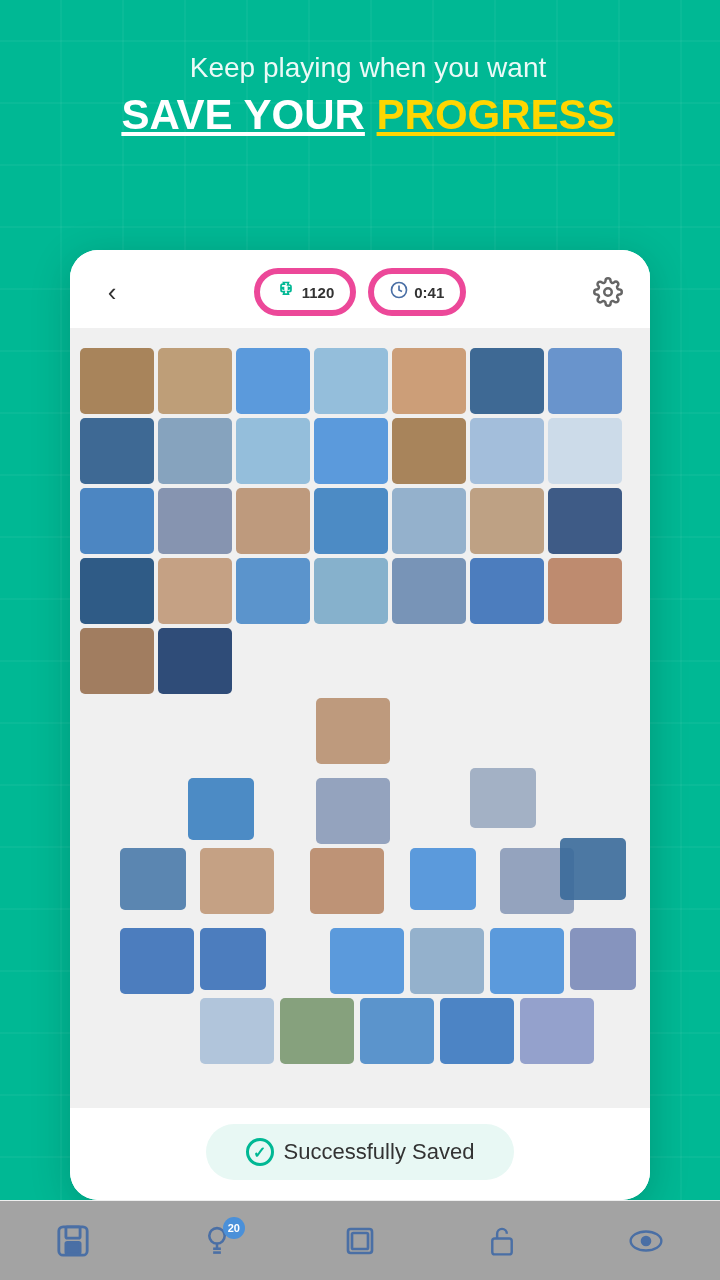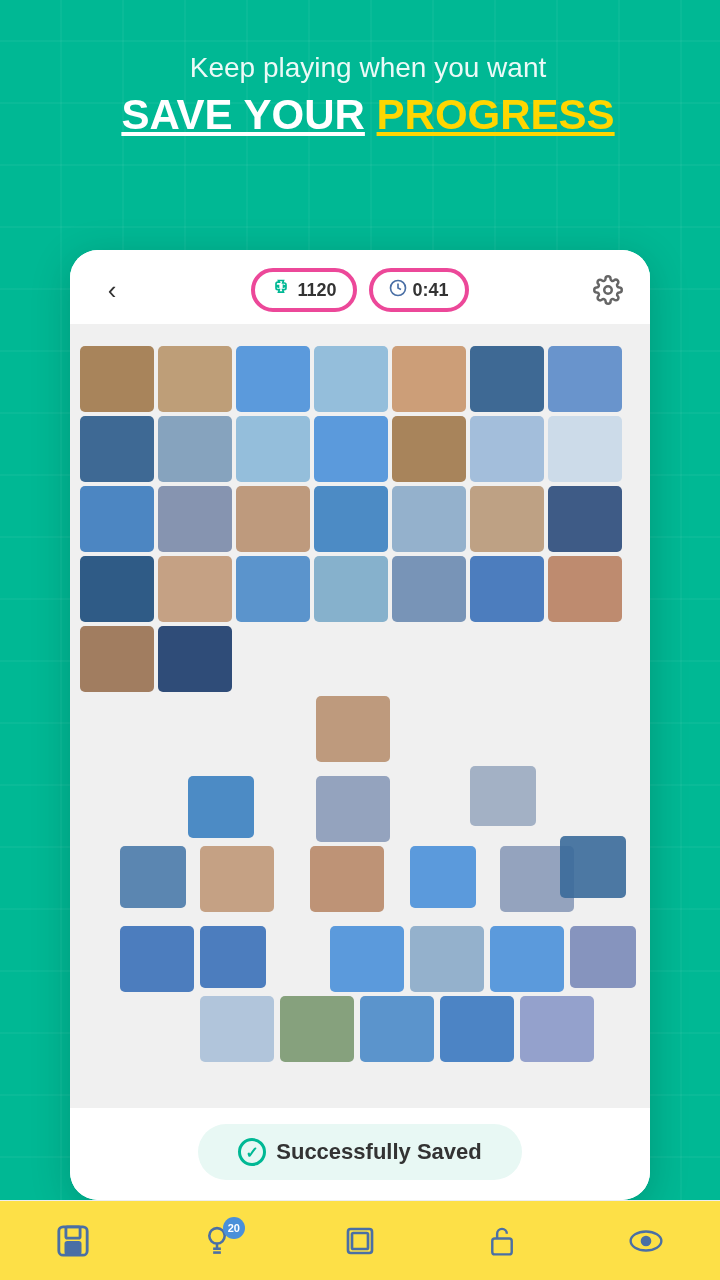--- a/index.html
+++ b/index.html
@@ -105,24 +105,24 @@
 
     .topbar-center {
       display: flex;
       gap: 12px;
     }
 
     .pill {
       display: flex;
       align-items: center;
       gap: 6px;
-      border: 4px solid #ec4899;
+      border: 6px solid #ec4899;
       border-radius: 30px;
       padding: 6px 16px;
-      font-size: 18px;
+      font-size: 15px;
       font-weight: 700;
       color: #333;
     }
 
     .pill-icon {
       font-size: 16px;
     }
 
     .gear-btn {
       width: 36px;
@@ -169,31 +169,31 @@
       display: flex;
       align-items: center;
       justify-content: center;
       color: #00b894;
       font-size: 16px;
       font-weight: 700;
     }
 
     .save-text {
       font-size: 22px;
-      font-weight: 700;
+      font-weight: 400;
       color: #333;
     }
 
     
     .bottom-nav {
       position: absolute;
       bottom: 0;
       left: 0; right: 0;
       height: 80px;
-      background: #fde047;
+      background: #a3a3a3;
       display: flex;
       align-items: center;
       justify-content: space-around;
       border-top: 1px solid #eee;
     }
 
     .nav-item {
       display: flex;
       flex-direction: column;
       align-items: center;

